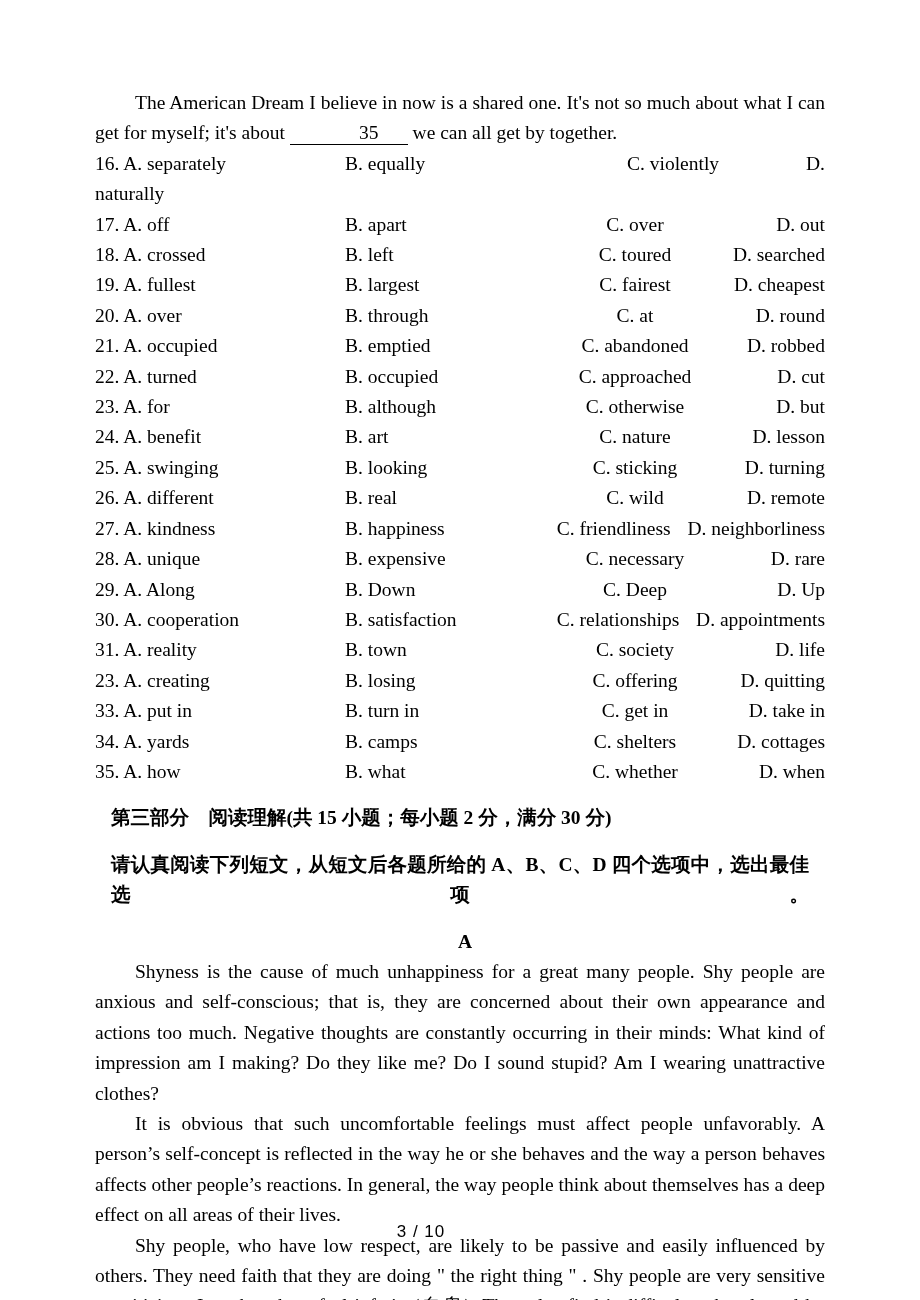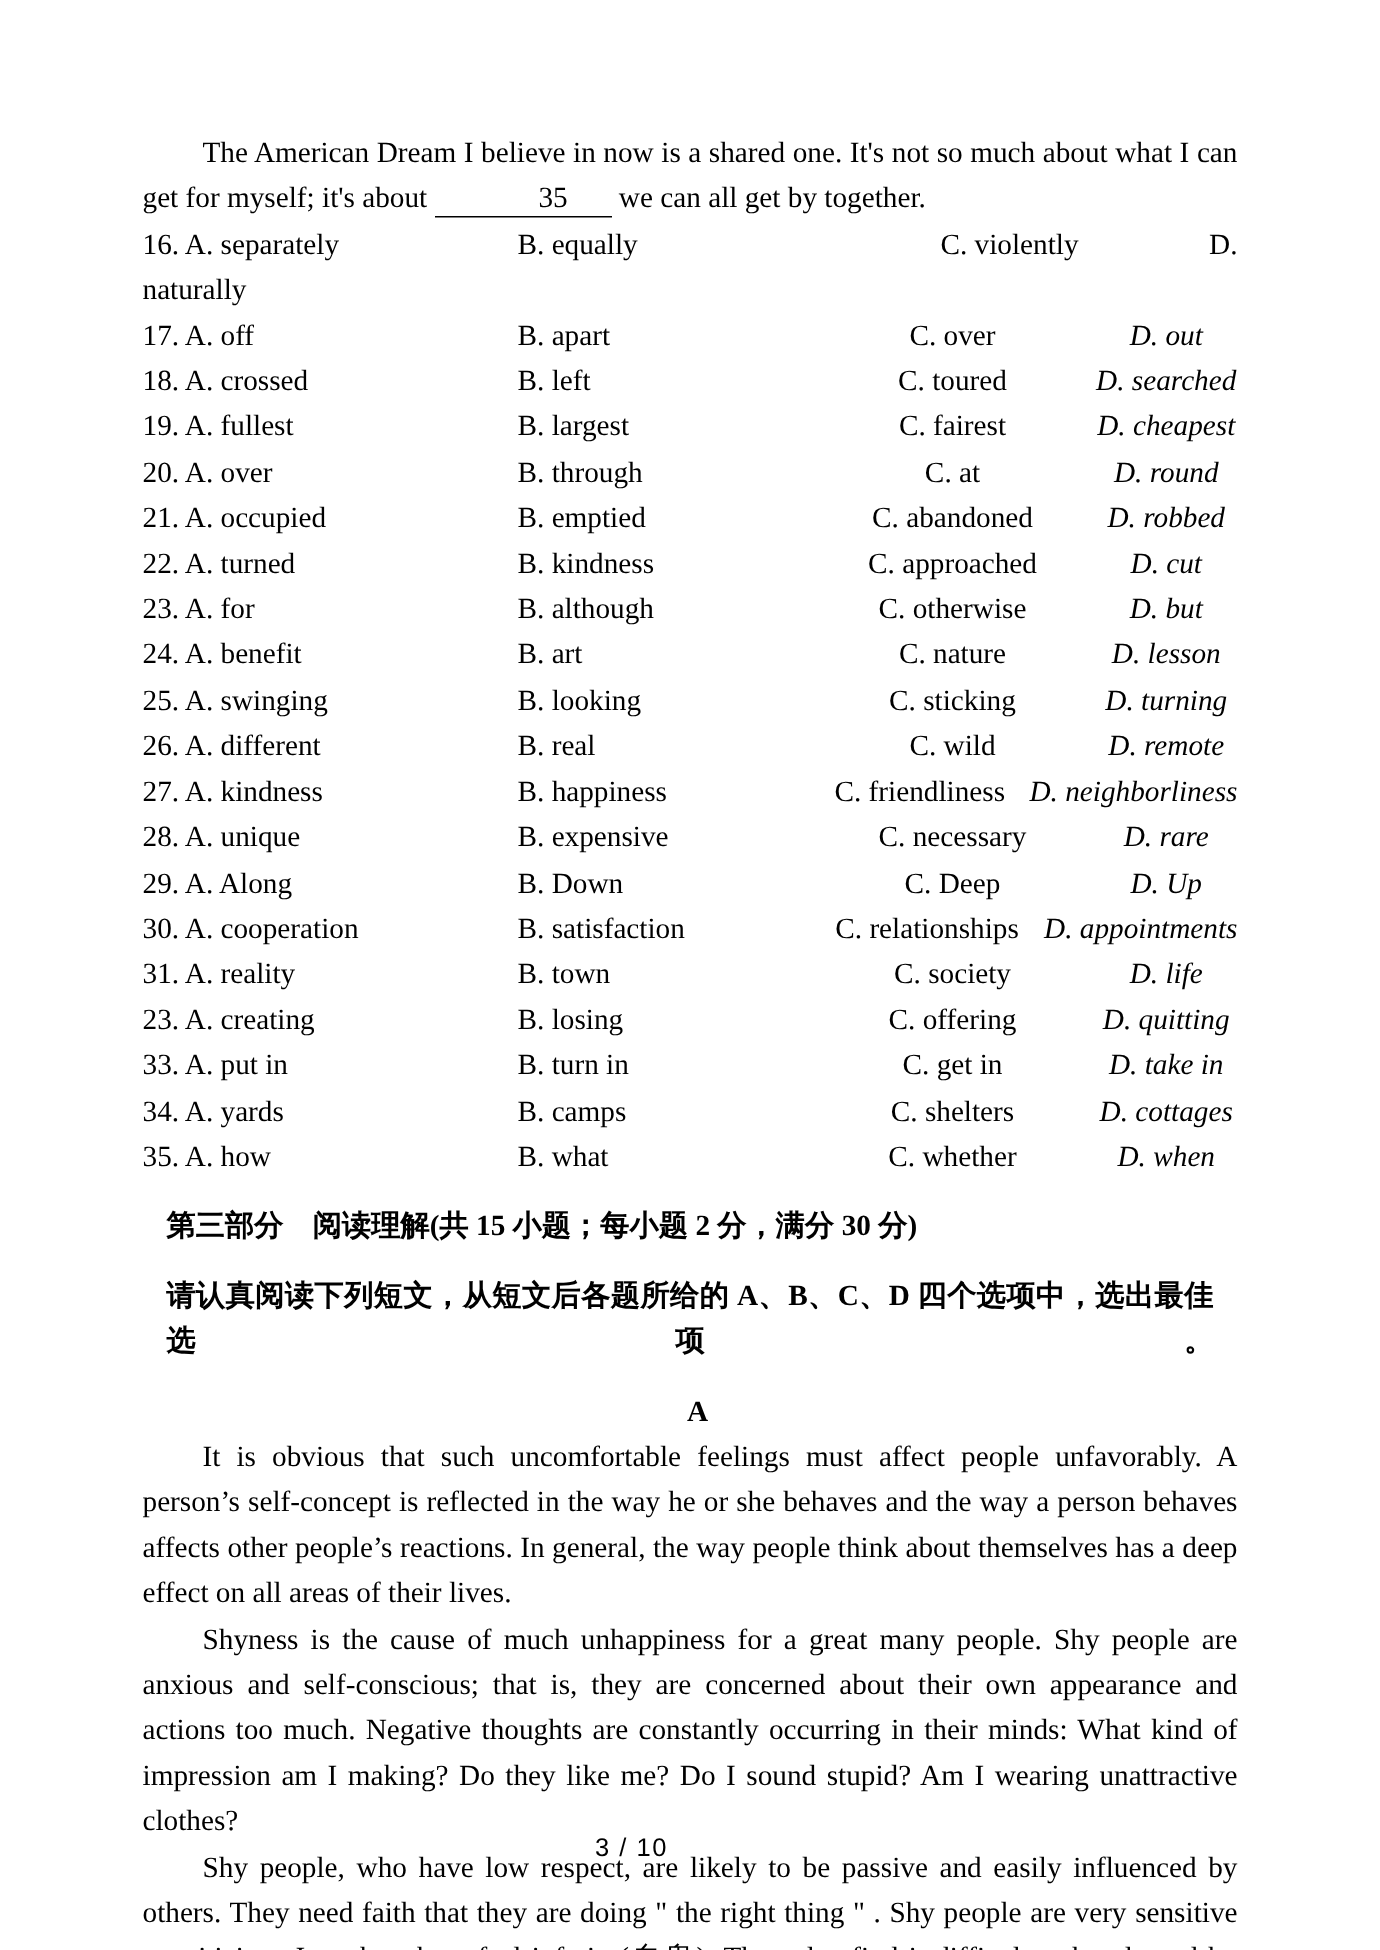--- a/index.html
+++ b/index.html
@@ -63,23 +63,22 @@
     width: 195px;
     flex: 0 0 195px;
     margin-left: 30px;
   }
   .opt-row .col-c {
     flex: 1 1 auto;
     text-align: center;
   }
   .opt-row .col-d {
     flex: 0 0 auto;
-    text-align: center;
+    text-align: right;
     min-width: 95px;
-    font-style: italic;
   }
   
   .opt-row.wrap-row {
     display: block;
     width: 730px;
   }
   .opt-row.wrap-row .inline-line {
     display: flex;
     width: 730px;
   }
@@ -183,21 +182,21 @@
         <div class="col-d">D. round</div>
       </div>
       <div class="opt-row">
         <div class="col-a">21. A. occupied</div>
         <div class="col-b">B. emptied</div>
         <div class="col-c">C. abandoned</div>
         <div class="col-d">D. robbed</div>
       </div>
       <div class="opt-row">
         <div class="col-a">22. A. turned</div>
-        <div class="col-b">B. kindness</div>
+        <div class="col-b">B. occupied</div>
         <div class="col-c">C. approached</div>
         <div class="col-d">D. cut</div>
       </div>
       <div class="opt-row">
         <div class="col-a">23. A. for</div>
         <div class="col-b">B. although</div>
         <div class="col-c">C. otherwise</div>
         <div class="col-d">D. but</div>
       </div>
       <div class="opt-row">
@@ -272,20 +271,20 @@
         <div class="col-c">C. whether</div>
         <div class="col-d">D. when</div>
       </div>
     </div>
 
   <p class="cn-heading">第三部分 阅读理解(共 15 小题；每小题 2 分，满分 30 分)</p>
   <p class="cn-heading stretch">请认真阅读下列短文，从短文后各题所给的 A、B、C、D 四个选项中，选出最佳选项。</p>
   <p class="section-letter">A</p>
 
   <div id="passage-host">
+      <p class="para">Shyness is the cause of much unhappiness for a great many people. Shy people are anxious and self-conscious; that is, they are concerned about their own appearance and actions too much. Negative thoughts are constantly occurring in their minds: What kind of impression am I making? Do they like me? Do I sound stupid? Am I wearing unattractive clothes?</p>
       <p class="para">It is obvious that such uncomfortable feelings must affect people unfavorably. A person’s self-concept is reflected in the way he or she behaves and the way a person behaves affects other people’s reactions. In general, the way people think about themselves has a deep effect on all areas of their lives.</p>
-      <p class="para">Shyness is the cause of much unhappiness for a great many people. Shy people are anxious and self-conscious; that is, they are concerned about their own appearance and actions too much. Negative thoughts are constantly occurring in their minds: What kind of impression am I making? Do they like me? Do I sound stupid? Am I wearing unattractive clothes?</p>
       <p class="para">Shy people, who have low respect, are likely to be passive and easily influenced by others. They need faith that they are doing " the right thing " . Shy people are very sensitive to criticism. It makes them feel inferior(自卑). They also find it difficult to be pleased by praises because they</p>
     </div>
 
 </div>
 
 <div class="footer">3 / 10</div>
 
 </body></html>

